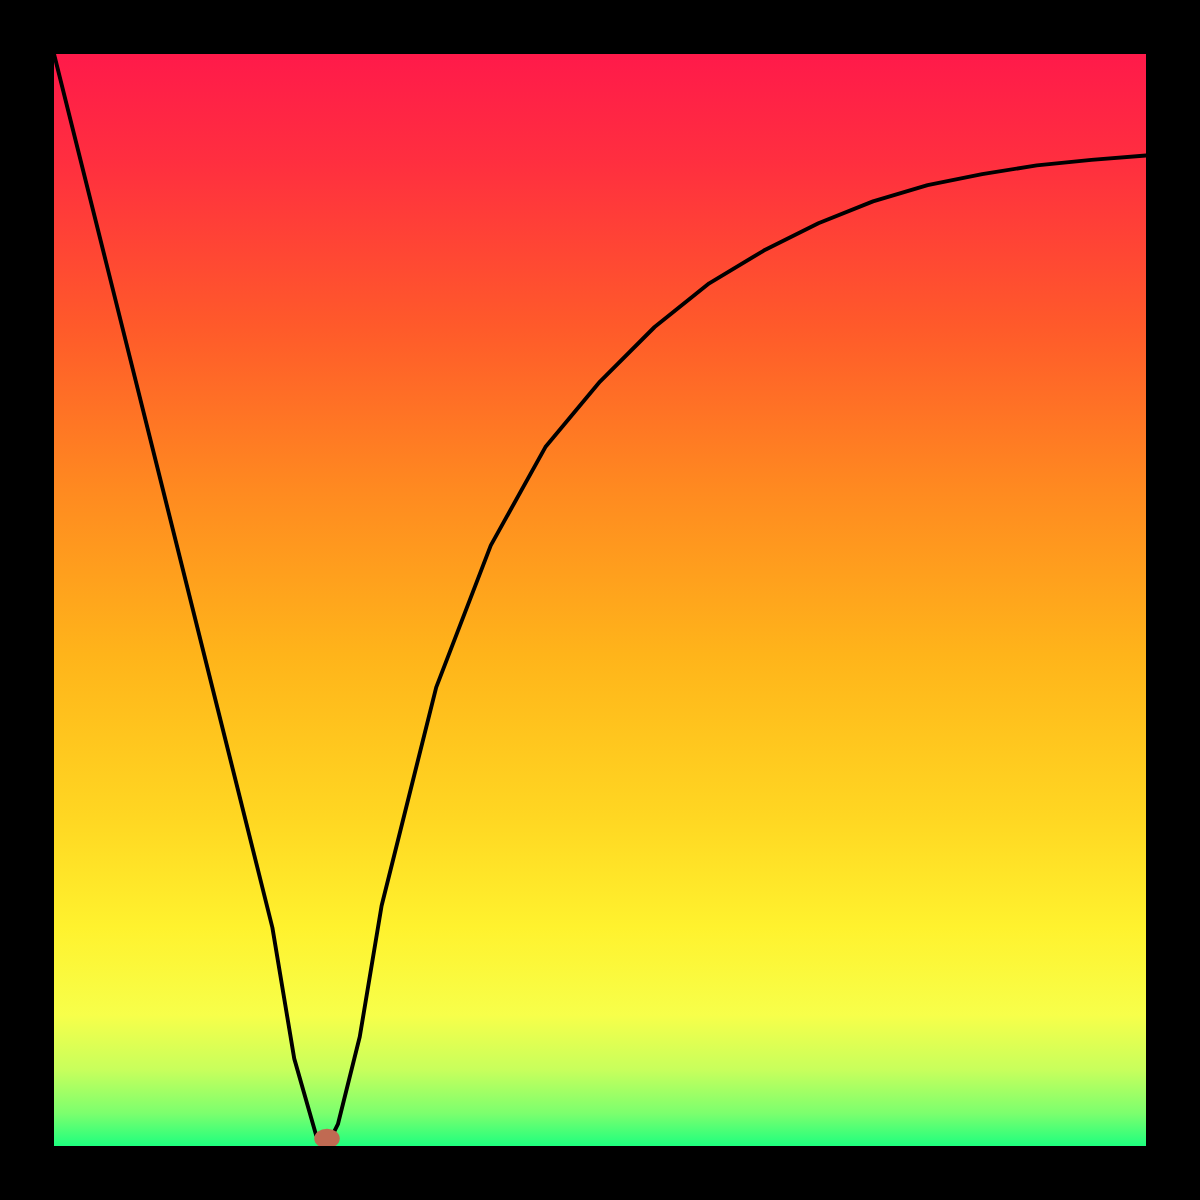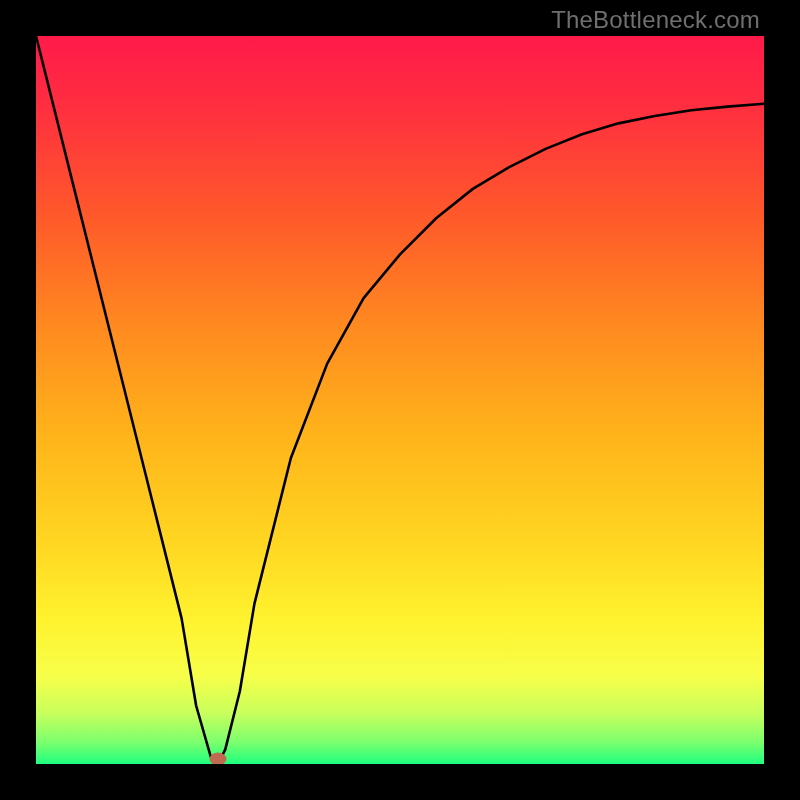--- a/index.html
+++ b/index.html
@@ -44,21 +44,20 @@
     pointer-events: none;
     z-index: 5;
   }
   svg { display: block; }
 </style>
 </head>
 <body>
 
 <div class="frame">
 
-  <div class="watermark">TheBottleneck.com</div>
 
   <div class="border-top"></div>
   <div class="border-bottom"></div>
   <div class="border-left"></div>
   <div class="border-right"></div>
 
   <div class="plot">
     <svg id="plot-svg" width="728" height="728" viewBox="0 0 728 728" preserveAspectRatio="none">
       <defs>
         <linearGradient id="bg-grad" x1="0" y1="0" x2="0" y2="1">

